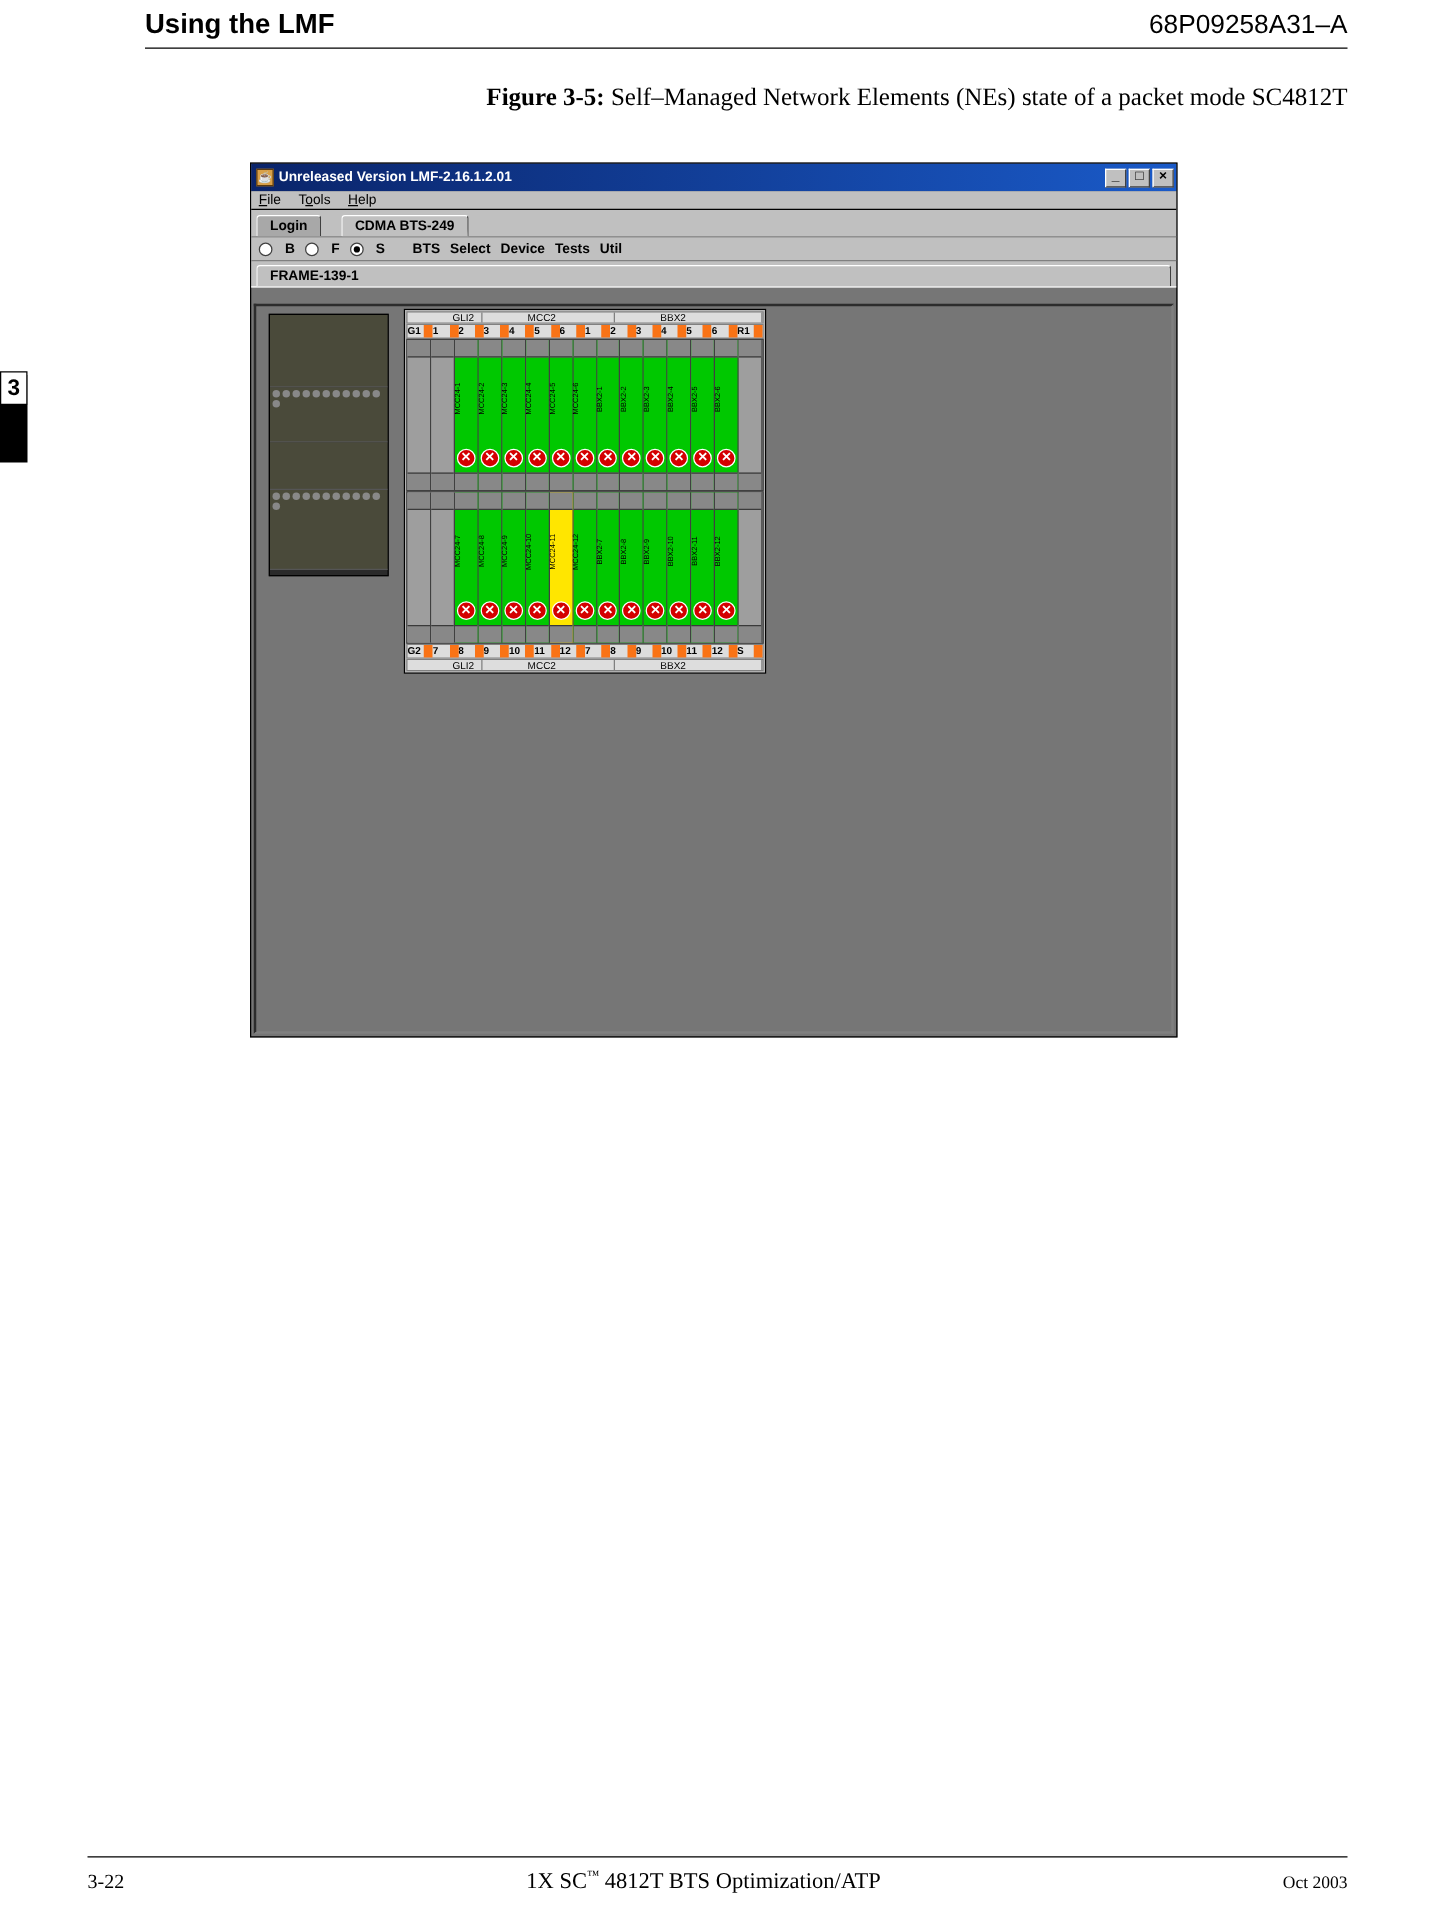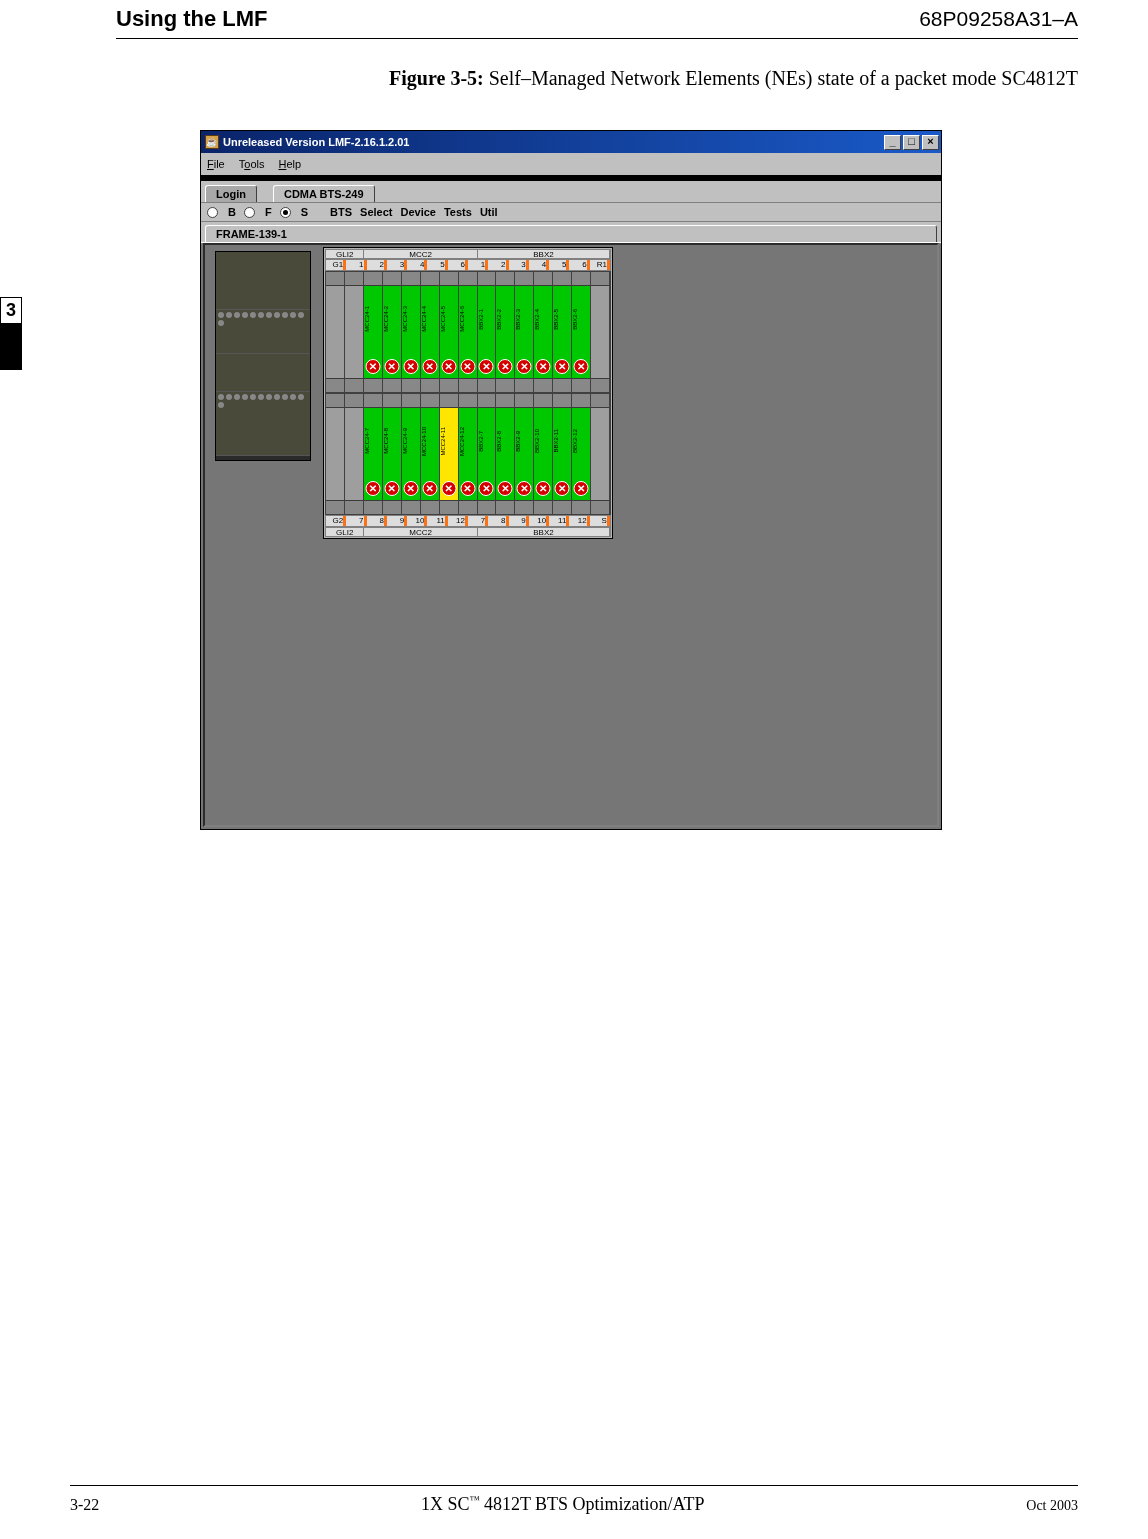--- a/index.html
+++ b/index.html
@@ -102,27 +102,27 @@
     border-bottom-color: #404040;
     margin-right: 2px;
     font-size: 11px;
     line-height: 11px;
     text-align: center;
     font-weight: bold;
     color: #000;
     cursor: pointer;
   }
   .menu-bar {
-    height: 28px;
+    height: 15px;
     background: #c0c0c0;
     display: flex;
     align-items: center;
     padding-left: 6px;
     gap: 14px;
-    border-bottom: 6px solid #000000;
+    border-bottom: 1px solid #000000;
   }
   .menu-bar span { cursor: pointer; }
   .menu-bar .ul { text-decoration: underline; }
 
   .tab-row {
     background: #c0c0c0;
     padding: 4px 4px 0 4px;
     display: flex;
     gap: 16px;
     border-bottom: 1px solid #808080;
@@ -213,37 +213,39 @@
   }
   .slot-header, .slot-footer {
     height: 12px;
     display: flex;
     background: #ddd;
     font-size: 8px;
     border: 1px solid #808080;
   }
   .slot-header .cell, .slot-footer .cell {
     flex: 1;
-    text-align: right;
-    border-right: 3px solid #f97316;
+    text-align: left;
+    border-right: 7px solid #f97316;
     line-height: 10px;
     overflow: hidden;
     white-space: nowrap;
+    font-weight: bold;
   }
   .section-label-row {
     display: flex;
     font-size: 8px;
     height: 10px;
     background: #ddd;
     border: 1px solid #808080;
   }
   .section-label-row .lbl {
-    text-align: center;
+    text-align: left;
     border-right: 1px solid #808080;
     line-height: 9px;
+    margin-left: 36px;
   }
   .shelf {
     height: 122px;
     display: flex;
     position: relative;
     border: 1px solid #404040;
     background: #767676;
   }
   .card {
     flex: 1;

